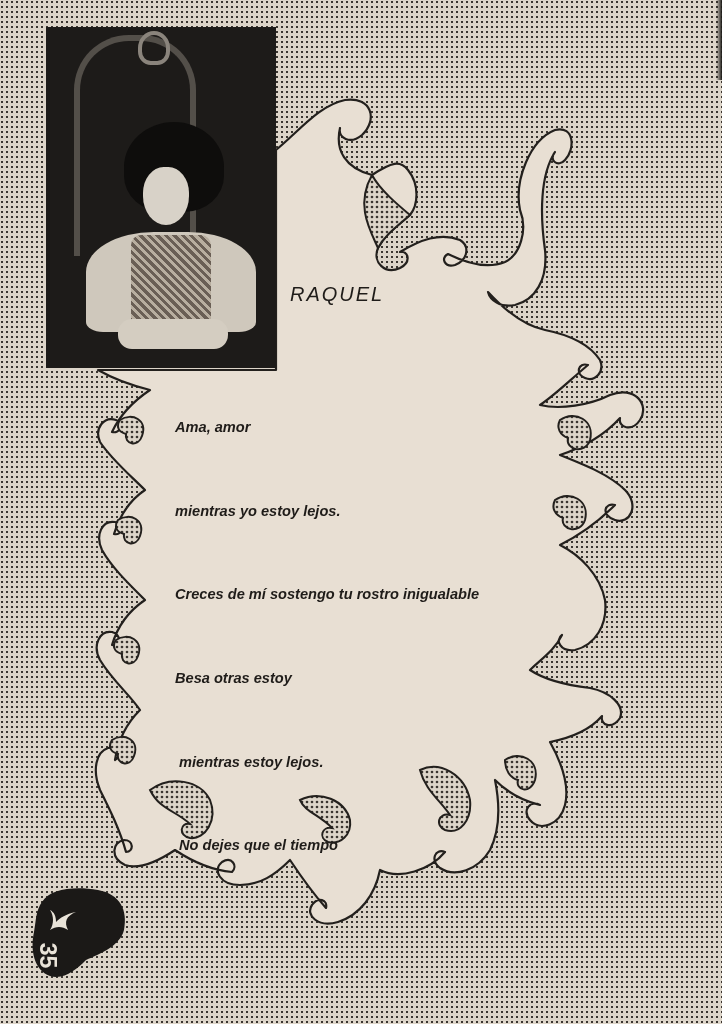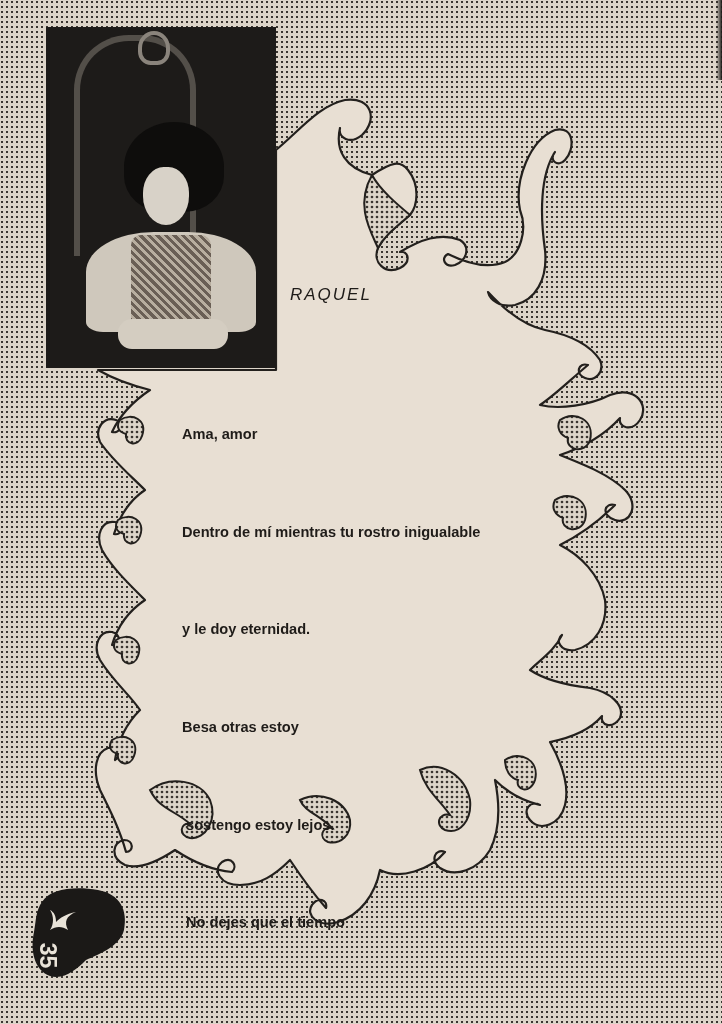--- a/index.html
+++ b/index.html
@@ -50,28 +50,28 @@
     background:repeating-linear-gradient(45deg,#6a5f55 0 3px,#b8ae9f 3px 6px);
     border-radius:10px;
   }
   .photo .hands {
     position:absolute; left:72px; top:292px; width:110px; height:30px;
     background:#d4cdc1; border-radius:14px;
   }
   .author {
     position:absolute; left:290px; top:282px;
     font-family:"Liberation Sans", sans-serif; font-style:italic;
-    font-size:17px; letter-spacing:2px; color:#1f1c19; line-height:25px;
+    font-size:20px; letter-spacing:2px; color:#1f1c19; line-height:25px;
   }
   .poem {
     position:absolute; left:166px; top:364px;
     font-family:"Liberation Sans", sans-serif; font-weight:bold;
     font-size:14.6px; line-height:21.9px; color:#1f1c19; white-space:pre;
   }
-  .poem div { margin:16px; }
+  .poem div { margin:9px;font-style:italic; }
   .badge {
     position:absolute; left:28px; top:880px; width:100px; height:100px;
   }
   .page-number {
     position:absolute; left:30px; top:942px; width:34px;
     font-family:"Liberation Sans", sans-serif; font-weight:bold; font-size:23px;
     color:#e9e3d8; transform:rotate(90deg); transform-origin:center;
     text-align:center;
   }
 </style>
@@ -143,24 +143,24 @@
     <div class="vest"></div>
     <div class="hands"></div>
   </div>
 
   <div class="author">
     <div>RAQUEL</div>
   </div>
 
   <div class="poem">
     <div>Ama, amor</div>
-    <div>Dentro de mí mientras tu rostro inigualable</div>
-    <div>y le doy eternidad.</div>
+    <div>mientras yo estoy lejos.</div>
+    <div>Creces de mí sostengo tu rostro inigualable</div>
     <div>Besa otras estoy</div>
-    <div> sostengo estoy lejos.</div>
+    <div> mientras estoy lejos.</div>
     <div> No dejes que el tiempo</div>
     
     
     
     
     
     
     
     
     

